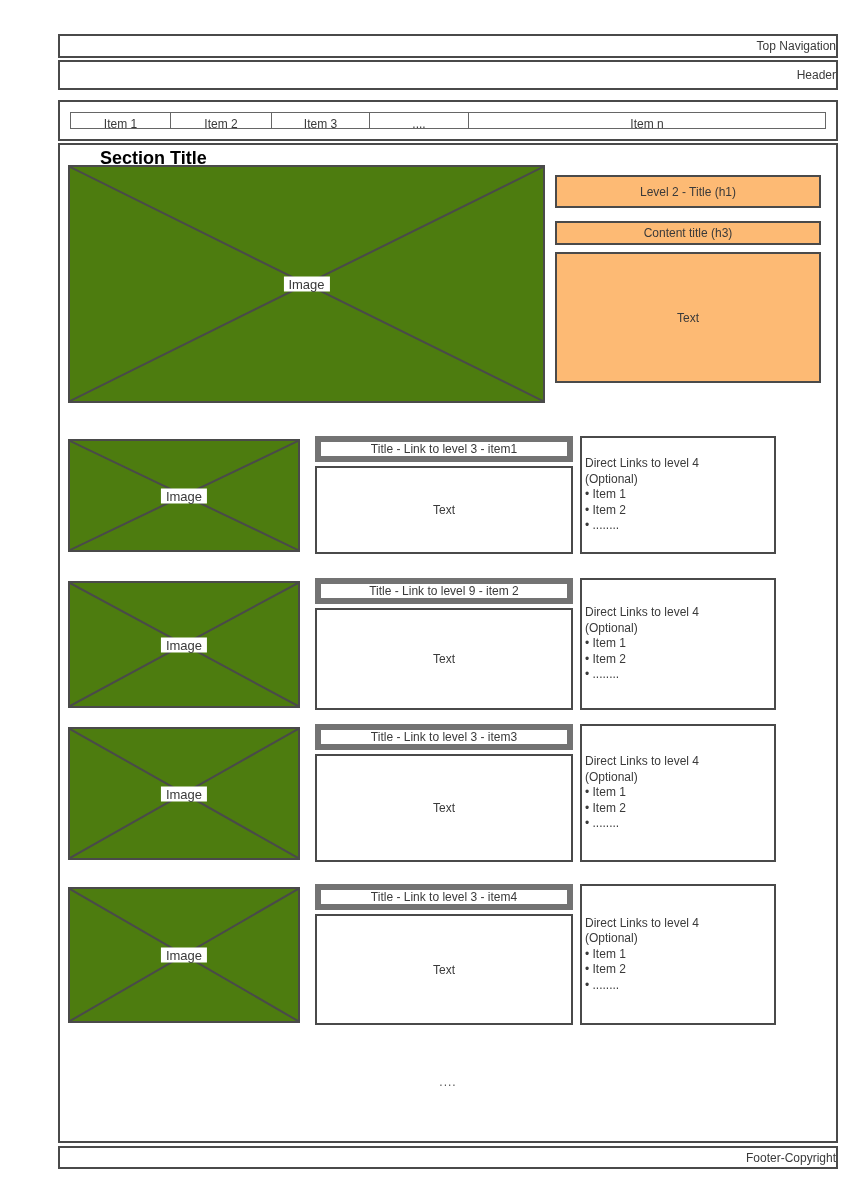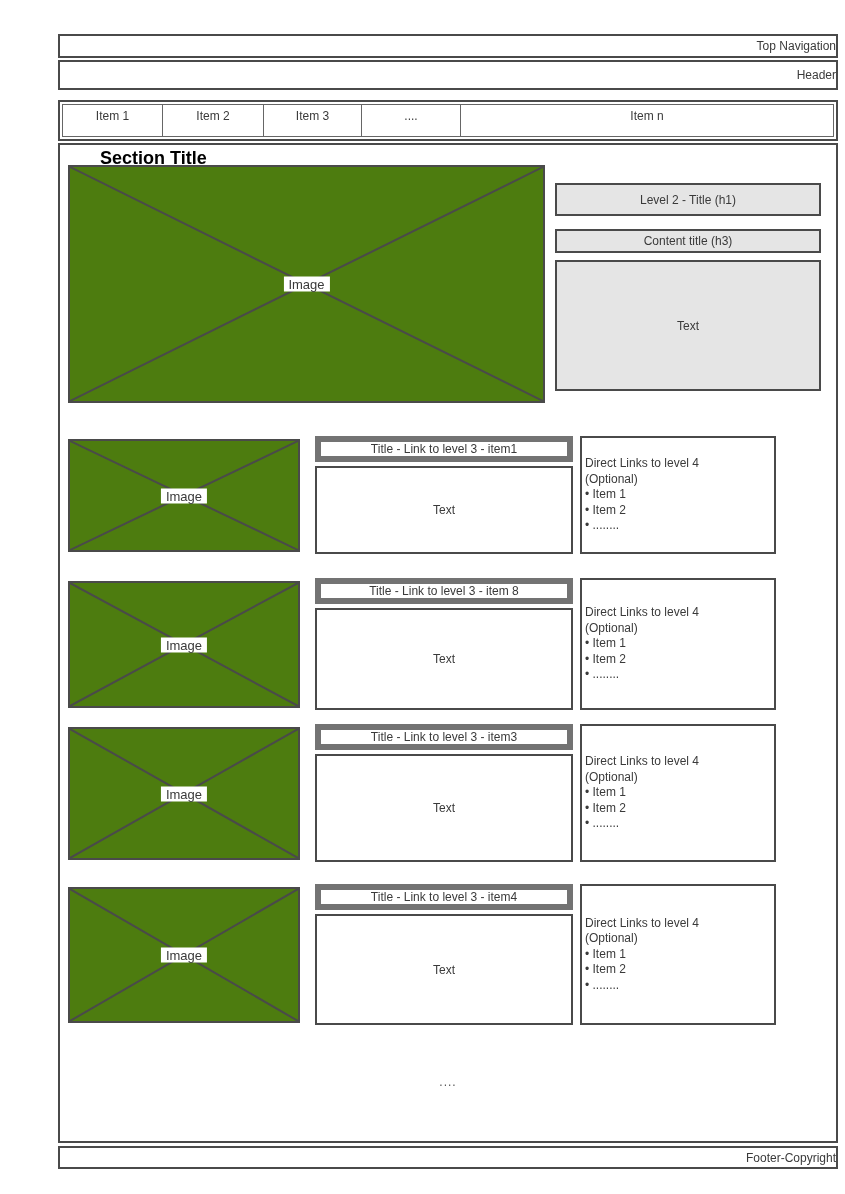--- a/index.html
+++ b/index.html
@@ -12,21 +12,21 @@
 
   
   .bar {
     position:absolute; left:58px; width:780px; box-sizing:border-box;
     border:2px solid #4a4a4a; background:#fff;
     display:flex; align-items:center; justify-content:flex-end;
     font-size:12px;
   }
   #topnav  { top:34px;  height:24px; }
   #hdr     { top:60px;  height:30px; }
-  #navrow  { top:100px; height:41px; display:block; padding:2px; }
+  #navrow  { top:100px; height:41px; display:block; padding:10px; }
   .navinner{
     height:100%; box-sizing:border-box; border:1px solid #666;
     display:flex;
   }
   .navcell {
     box-sizing:border-box; border-right:1px solid #666;
     text-align:center; padding-top:4px; font-size:12px;
   }
   .nc1{width:100px;} .nc2{width:101px;} .nc3{width:98px;} .nc4{width:99px;}
   .nc5{flex:1; border-right:none;}
@@ -50,23 +50,23 @@
   .imgbox line { stroke:#4a4a4a; stroke-width:2; }
   .imglabel {
     position:absolute; left:50%; top:50%; transform:translate(-50%,-50%);
     background:#fff; padding:0 5px; font-size:13px; white-space:nowrap;
   }
 
   #hero-image { position:absolute; left:8px; top:20px; width:477px; height:238px; }
 
   .panelbox {
     position:absolute; left:495px; width:266px; box-sizing:border-box;
-    border:2px solid #4a4a4a; background:#e5e5e5;
+    border:2px solid #4a4a4a; background:#fdba74;
     display:flex; align-items:center; justify-content:center;
-    font-size:12px; text-align:center;margin-top:8px;
+    font-size:12px; text-align:center;
   }
   #level2   { top:30px;  height:33px;  }
   #ctitle   { top:76px;  height:24px;  }
   #herotext { top:107px; height:131px; }
 
   
   .row { position:absolute; left:8px; width:760px; display:flex; }
   #row1{ top:291px; height:118px; }
   #row2{ top:433px; height:132px; }
   #row3{ top:579px; height:138px; }
@@ -164,21 +164,21 @@
 
     <div class="row" id="row2">
       <div class="imgbox col-img">
         <svg preserveAspectRatio="none" viewBox="0 0 100 100">
           <line x1="0" y1="0" x2="100" y2="100" vector-effect="non-scaling-stroke"></line>
           <line x1="0" y1="100" x2="100" y2="0" vector-effect="non-scaling-stroke"></line>
         </svg>
         <span class="imglabel">Image</span>
       </div>
       <div class="col-mid">
-        <div class="row-title">Title - Link to level 3 - item 8</div>
+        <div class="row-title">Title - Link to level 9 - item 2</div>
         <div class="row-text">Text</div>
       </div>
       <div class="col-links">
         <div>Direct Links to level 4</div>
         <div>(Optional)</div>
         <div>• Item 1</div>
         <div>• Item 2</div>
         <div>• ........</div>
       </div>
     </div>

